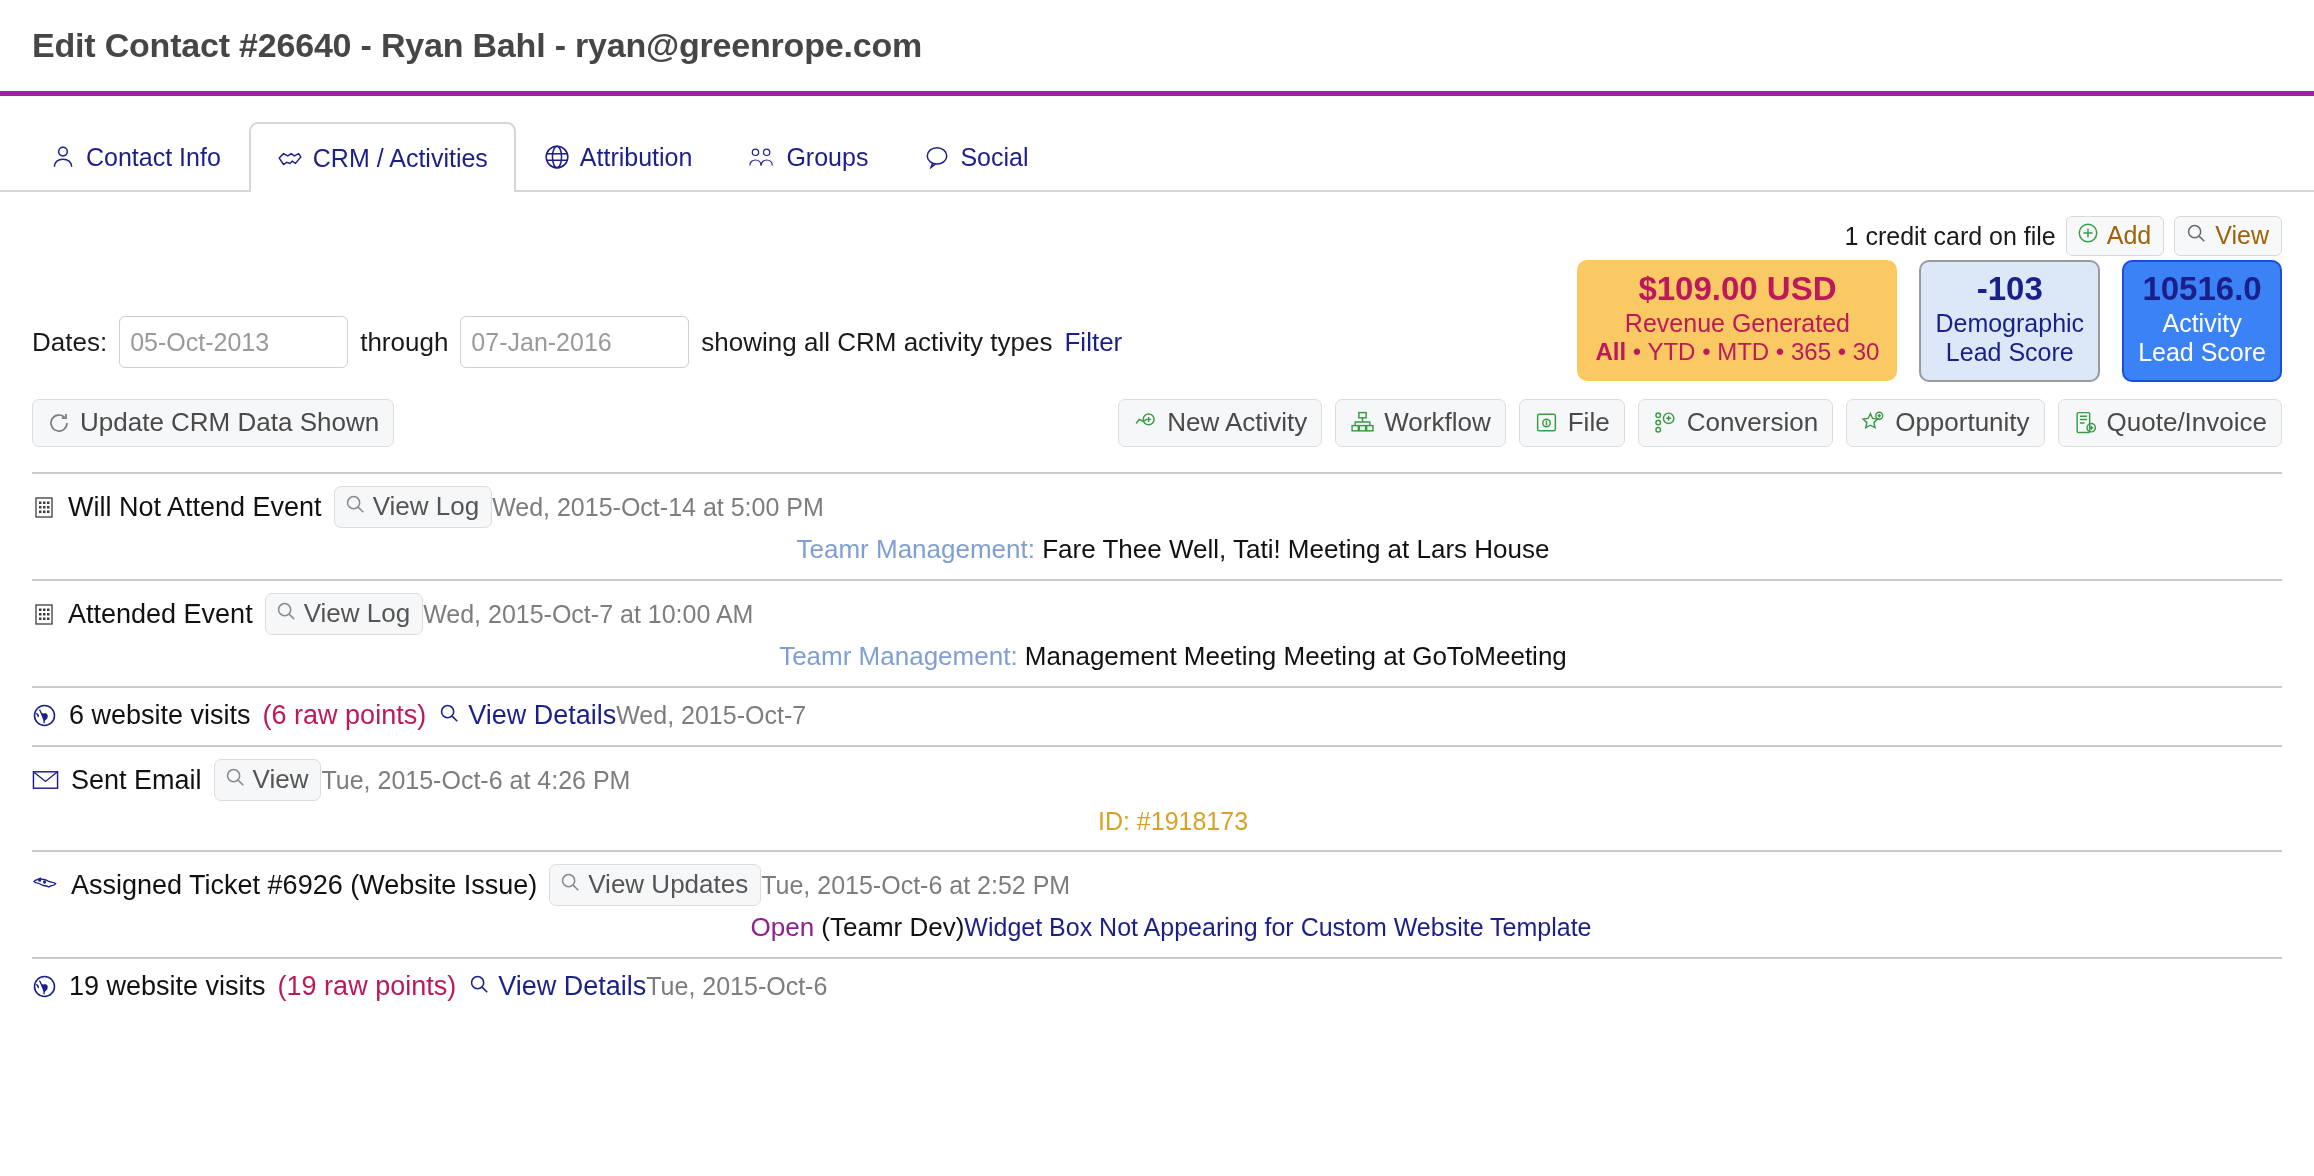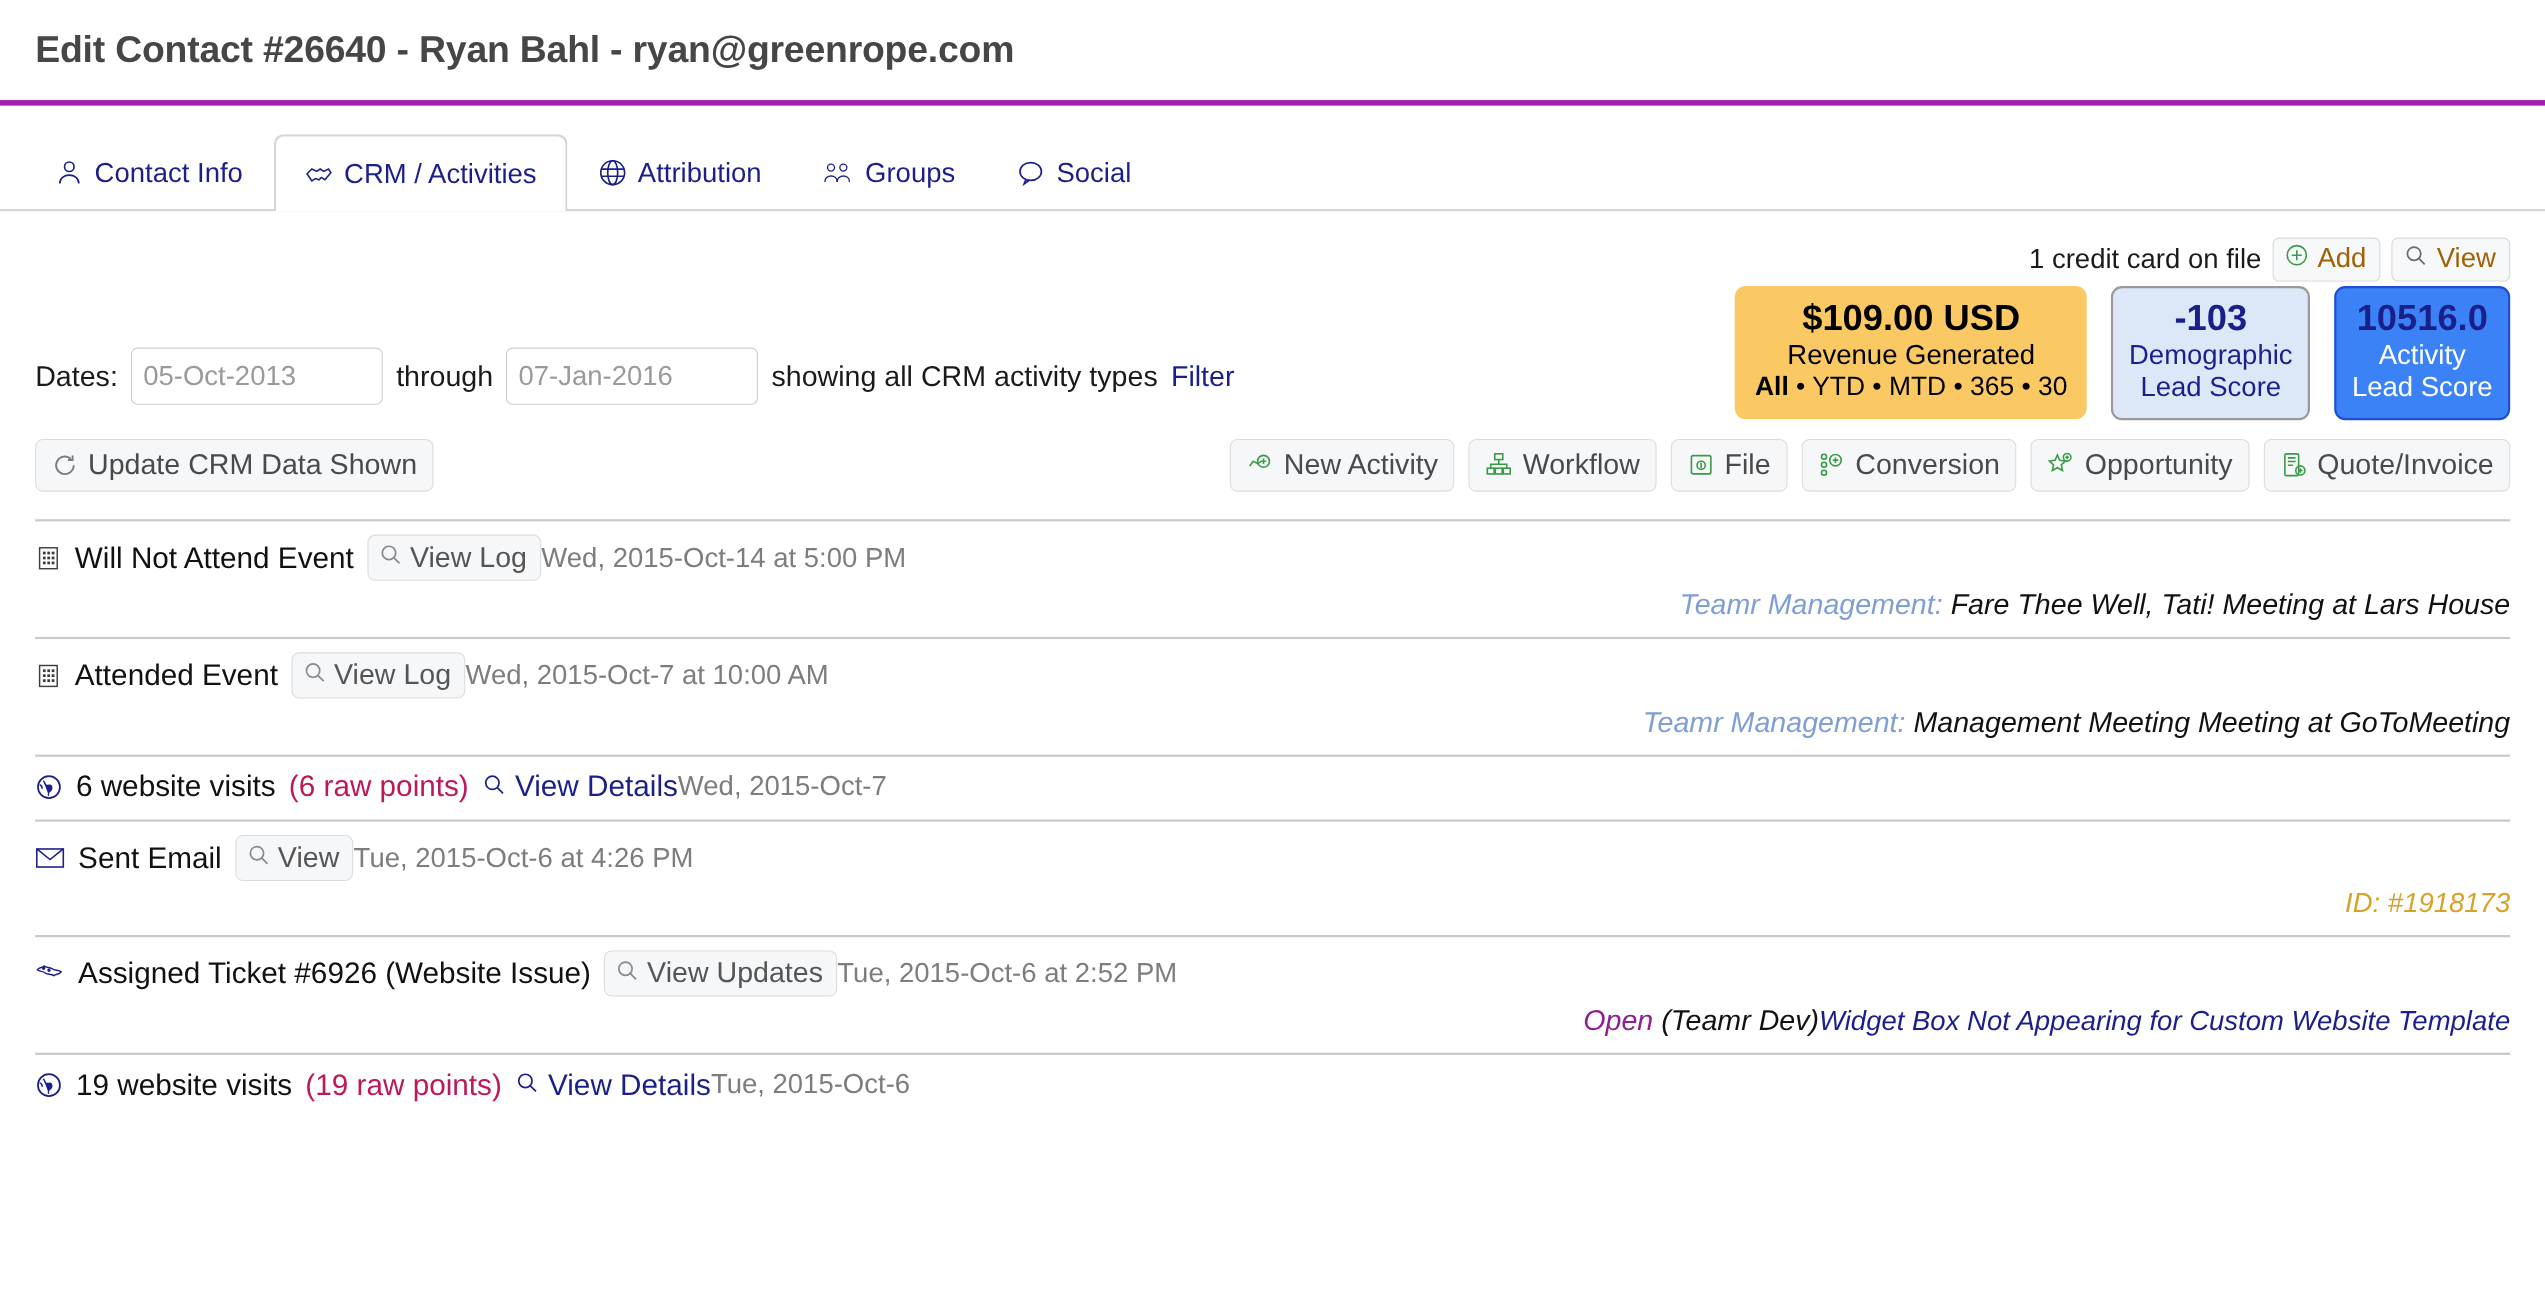--- a/index.html
+++ b/index.html
@@ -135,21 +135,21 @@
   }
   .badge {
     border-radius: 10px;
     text-align: center;
     padding: 10px 18px 14px;
     line-height: 1.18;
   }
   .badge-revenue {
     background: #fbc963;
     min-width: 262px;
-    color: #000000;
+    color: #be185d;
   }
   .badge-revenue .b-big { font-size: 33px; font-weight: bold; }
   .badge-revenue .b-sub { font-size: 25px; }
   .badge-revenue .b-range { font-size: 24px; }
   .badge-revenue .b-range b { font-weight: bold; }
 
   .badge-demo {
     background: #dce7f7;
     border: 2px solid #9a9a9a;
     color: #1b1f8a;
@@ -213,24 +213,23 @@
   }
   .act-left .row-ico { display: inline-flex; align-items: center; }
   .act-right {
     font-size: 25px;
     color: #7d7d7d;
     white-space: nowrap;
   }
   .act-sub {
     display: flex;
     align-items: baseline;
-    justify-content: flex-end;
+    justify-content: center;
     margin-top: 6px;
     padding-left: 32px;
-    font-style: italic;
   }
   .act-sub-left { font-size: 26px; color: #111; white-space: nowrap; }
   .grp-name { color: #7f9fd4; }
   .status-open { color: #8f1f8f; }
   .act-sub-right { font-size: 25px; white-space: nowrap; }
   .id-gold { color: #d9a227; }
   .ticket-title { color: #1b1f8a; cursor: pointer; }
   .raw-points { color: #be185d; }
   .view-details-link { color: #1b1f8a; cursor: pointer; }
   .inline-mini {

